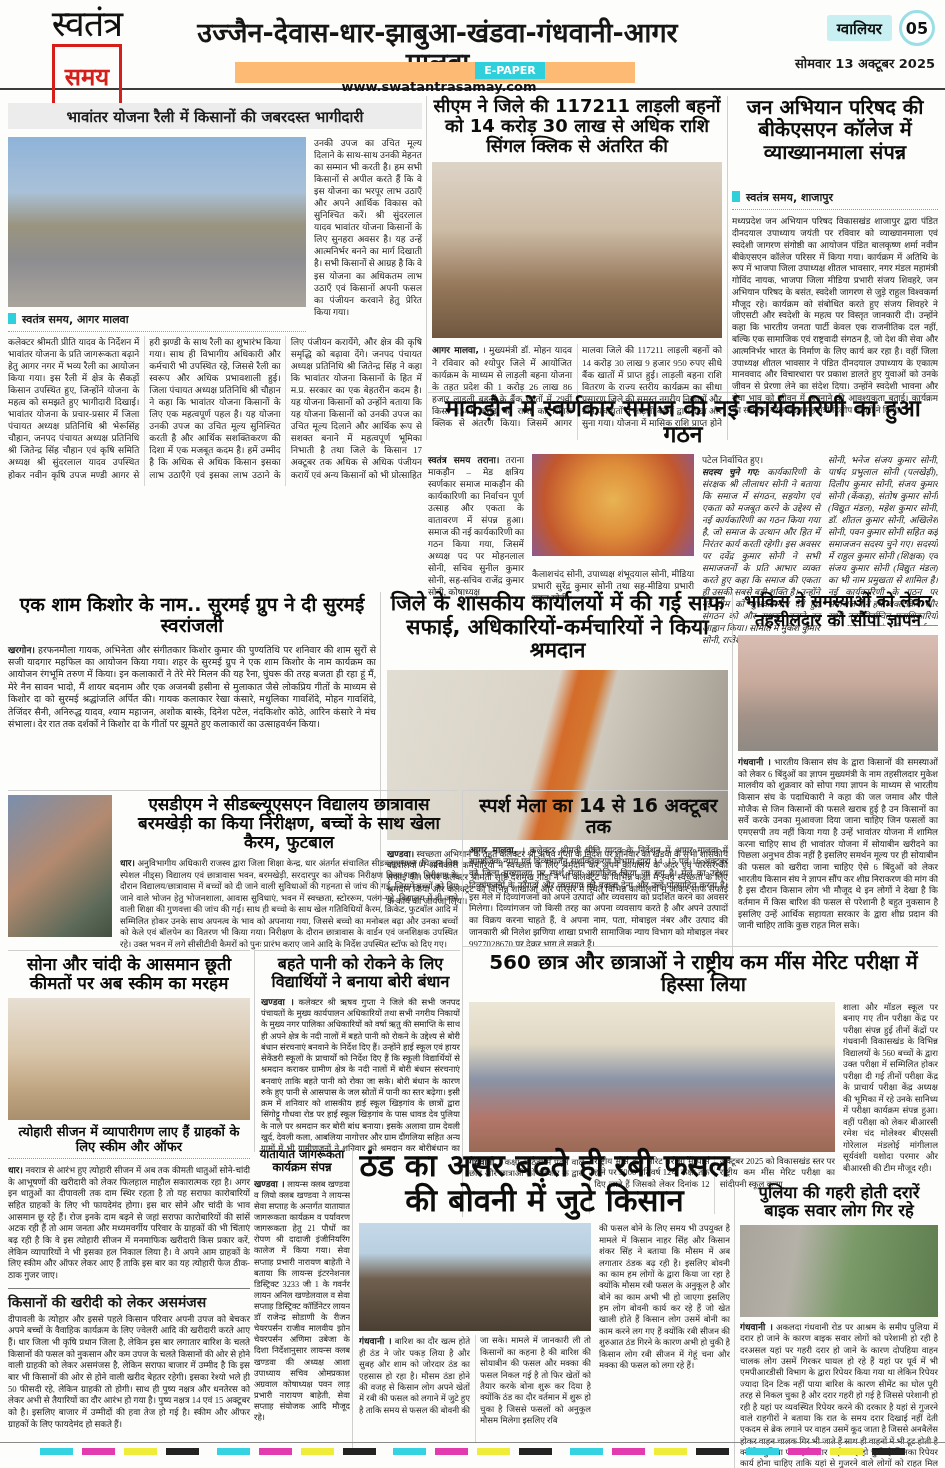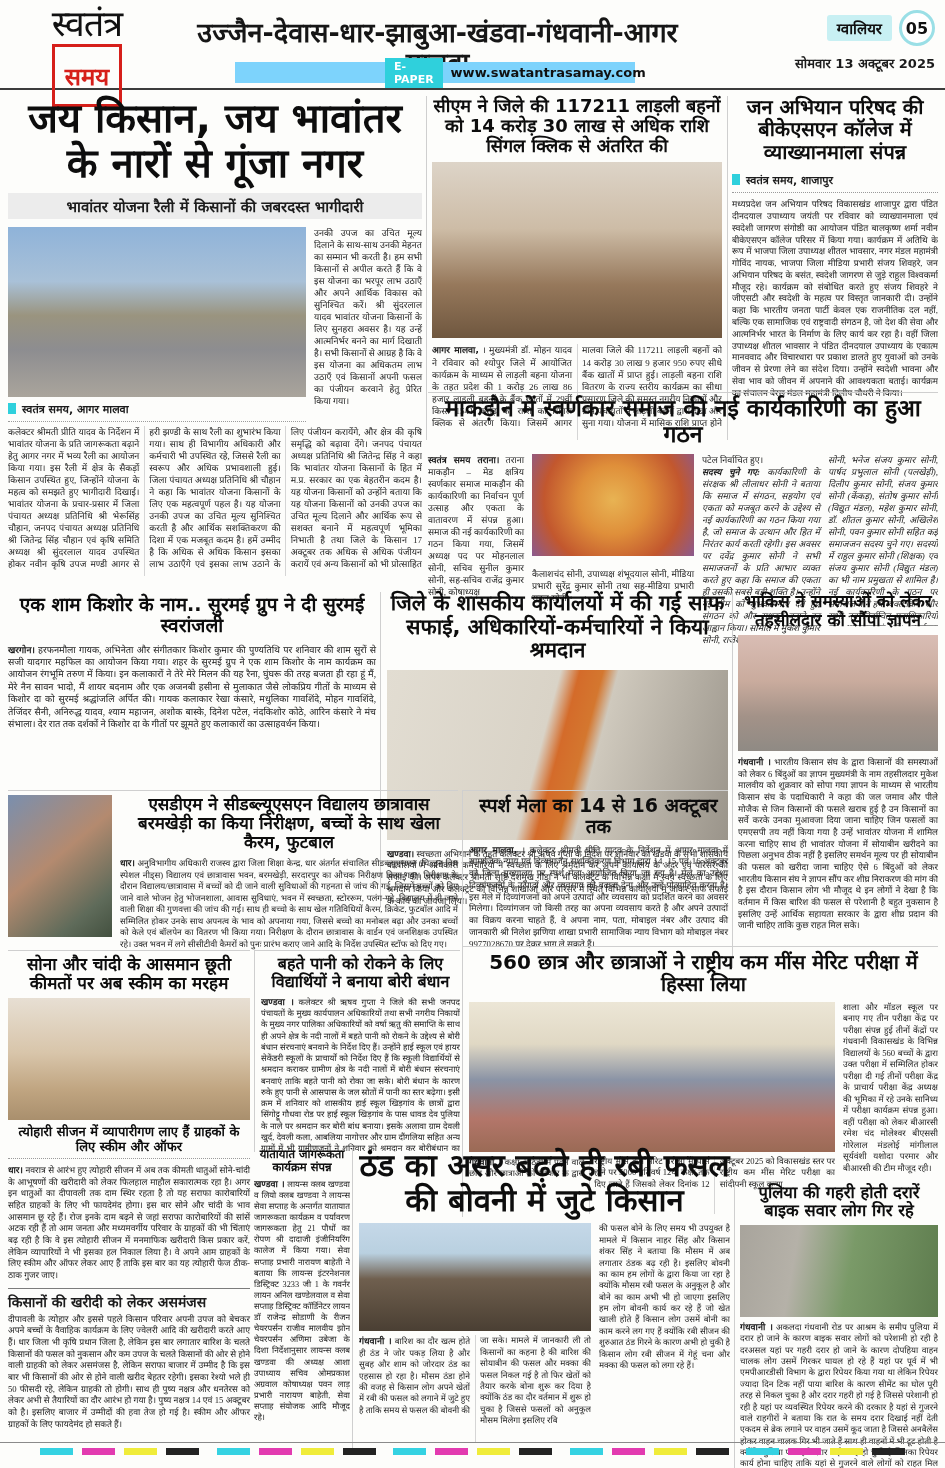--- a/index.html
+++ b/index.html
@@ -5,21 +5,21 @@
   html,body{margin:0;padding:0;background:#9a9a9a;}
   .page{position:relative;width:945px;height:1468px;margin:0 auto;background:#fdfdfb;
         font-family:"Liberation Serif","DejaVu Serif",serif;color:#1c1c1c;overflow:hidden;}
   .abs{position:absolute;box-sizing:border-box;}
   
   .mast{border-bottom:2px solid #3c3c3c;}
   .logo1{font-family:"DejaVu Sans",sans-serif;font-weight:normal;font-size:36px;line-height:1.0;color:#111;letter-spacing:-1px;}
   .logo2{font-family:"DejaVu Sans",sans-serif;font-weight:bold;font-size:24px;color:#d61f1a;border:3px solid #d61f1a;
          padding:12px 10px;display:inline-block;margin-top:2px;}
   .regions{font-family:"DejaVu Sans",sans-serif;font-weight:bold;font-size:27px;color:#161616;text-align:center;line-height:1.1;}
-  .epbar{background:#7dd3fc;height:21px;display:flex;align-items:center;font-family:"DejaVu Sans",sans-serif;}
+  .epbar{background:#fdba74;height:21px;display:flex;align-items:center;font-family:"DejaVu Sans",sans-serif;flex-direction:column;}
   .epbadge{background:#2fd0dc;color:#fff;font-weight:bold;font-size:11px;padding:2px 9px;margin-left:150px;}
   .ephost{font-weight:bold;font-size:13px;color:#111;margin-left:8px;}
   .edrow{display:flex;align-items:center;justify-content:flex-end;gap:7px;}
   .edpill{background:#c8f0f3;color:#111;font-family:"DejaVu Sans",sans-serif;font-weight:bold;font-size:15px;padding:3px 10px;border-radius:3px;}
   .edno{width:30px;height:30px;border-radius:50%;border:3px solid #9adfe6;background:#fff;color:#111;
         font-family:"DejaVu Sans",sans-serif;font-weight:bold;font-size:16px;display:flex;align-items:center;justify-content:center;}
   .eddate{font-family:"DejaVu Sans",sans-serif;font-weight:bold;font-size:13px;text-align:right;margin-top:8px;}
   
   .hl{font-family:"DejaVu Sans",sans-serif;font-weight:bold;color:#0d0d0d;text-align:center;line-height:1.12;margin:0;}
   .sub{background:#ececec;font-family:"DejaVu Sans",sans-serif;font-weight:bold;font-size:15px;text-align:center;padding:3px 2px;}
@@ -60,21 +60,20 @@
     <div class="abs" style="right:10px;top:10px;width:210px;">
       <div class="edrow">
         <span class="edpill">ग्वालियर</span>
         <span class="edno">05</span>
       </div>
       <div class="eddate">सोमवार 13 अक्टूबर 2025</div>
     </div>
   </div>
 
   <div class="abs" style="left:8px;top:96px;width:414px;">
-    <h1 class="hl" style="font-size:40px;">जय किसान, जय भावांतर के नारों से गूंजा नगर</h1>
     <div class="sub" style="margin-top:7px;">भावांतर योजना रैली में किसानों की जबरदस्त भागीदारी</div>
     <div style="display:flex;gap:8px;margin-top:8px;">
       <div style="flex:0 0 298px;">
         <div class="photo" style="height:170px;background:linear-gradient(180deg,#8fb3d9 0%,#a9c1d8 32%,#9a947f 52%,#8d8d90 72%,#aaa59c 100%);"></div>
         <div class="byline">
           <span class="bysq"></span>
           <span>स्वतंत्र समय, आगर मालवा</span>
         </div>
       </div>
       <div class="bt" style="flex:1;">उनकी उपज का उचित मूल्य दिलाने के साथ-साथ उनकी मेहनत का सम्मान भी करती है। हम सभी किसानों से अपील करते हैं कि वे इस योजना का भरपूर लाभ उठाएँ और अपने आर्थिक विकास को सुनिश्चित करें। श्री सुंदरलाल यादव भावांतर योजना किसानों के लिए सुनहरा अवसर है। यह उन्हें आत्मनिर्भर बनने का मार्ग दिखाती है। सभी किसानों से आग्रह है कि वे इस योजना का अधिकतम लाभ उठाएँ एवं किसानों अपनी फसल का पंजीयन करवाने हेतु प्रेरित किया गया।</div>
@@ -83,21 +82,21 @@
   </div>
 
   <div class="abs vl vr" style="left:426px;top:96px;width:302px;padding:0 5px;">
     <h2 class="hl" style="font-size:18px;">सीएम ने जिले की 117211 लाड़ली बहनों को 14 करोड़ 30 लाख से अधिक राशि सिंगल क्लिक से अंतरित की</h2>
     <div class="photo" style="height:176px;margin-top:6px;background:linear-gradient(180deg,#ddd4c8 0%,#cdbca6 38%,#96785b 70%,#6f573f 100%);"></div>
     <p class="bt c2" style="margin:6px 0 0;height:96px;overflow:hidden;"><b class="dl">आगर मालवा,</b> <span>। मुख्यमंत्री डॉ. मोहन यादव ने रविवार को श्योपुर जिले में आयोजित कार्यक्रम के माध्यम से लाड़ली बहना योजना के तहत प्रदेश की 1 करोड़ 26 लाख 86 हजार लाड़ली बहनों के बैंक खातों में 29वीं किस्त 1541 करोड़ की राशि का सिंगल क्लिक से अंतरण किया। जिसमें आगर मालवा जिले की 117211 लाड़ली बहनों को 14 करोड़ 30 लाख 9 हजार 950 रुपए सीधे बैंक खातों में प्राप्त हुई। लाड़ली बहना राशि वितरण के राज्य स्तरीय कार्यक्रम का सीधा प्रसारण जिले की समस्त नगरीय निकायों और ग्राम पंचायतों में लाड़ली बहनों द्वारा देखा और सुना गया। योजना में मासिक राशि प्राप्त होने पर बहनों ने मुख्यमंत्री डॉ.यादव का आभार माना।</span></p>
   </div>
 
   <div class="abs" style="left:732px;top:96px;width:206px;">
     <h2 class="hl" style="font-size:20px;">जन अभियान परिषद की बीकेएसएन कॉलेज में व्याख्यानमाला संपन्न</h2>
-    <div class="byline" style="margin-top:5px;">
+    <div class="byline" style="margin-top:22px;">
       <span class="bysq"></span>
       <span>स्वतंत्र समय, शाजापुर</span>
     </div>
     <p class="bt" style="margin:6px 0 0;height:200px;overflow:hidden;font-size:8.8px;">मध्यप्रदेश जन अभियान परिषद विकासखंड शाजापुर द्वारा पंडित दीनदयाल उपाध्याय जयंती पर रविवार को व्याख्यानमाला एवं स्वदेशी जागरण संगोष्ठी का आयोजन पंडित बालकृष्ण शर्मा नवीन बीकेएसएन कॉलेज परिसर में किया गया। कार्यक्रम में अतिथि के रूप में भाजपा जिला उपाध्यक्ष शीतल भावसार, नगर मंडल महामंत्री गोविंद नायक, भाजपा जिला मीडिया प्रभारी संजय शिवहरे, जन अभियान परिषद के बसंत, स्वदेशी जागरण से जुड़े राहुल विश्वकर्मा मौजूद रहे। कार्यक्रम को संबोधित करते हुए संजय शिवहरे ने जीएसटी और स्वदेशी के महत्व पर विस्तृत जानकारी दी। उन्होंने कहा कि भारतीय जनता पार्टी केवल एक राजनीतिक दल नहीं, बल्कि एक सामाजिक एवं राष्ट्रवादी संगठन है, जो देश की सेवा और आत्मनिर्भर भारत के निर्माण के लिए कार्य कर रहा है। वहीं जिला उपाध्यक्ष शीतल भावसार ने पंडित दीनदयाल उपाध्याय के एकात्म मानववाद और विचारधारा पर प्रकाश डालते हुए युवाओं को उनके जीवन से प्रेरणा लेने का संदेश दिया। उन्होंने स्वदेशी भावना और सेवा भाव को जीवन में अपनाने की आवश्यकता बताई। कार्यक्रम का संचालन बेरछ मंडल महामंत्री दिलीप चौधरी ने किया।</p>
   </div>
 
   <div class="abs" style="left:428px;top:392px;width:510px;border-top:1px solid #cfcfcf;padding-top:3px;">
     <h2 class="hl" style="font-size:23px;">माकड़ौन में स्वर्णकार समाज की नई कार्यकारिणी का हुआ गठन</h2>
     <div style="display:flex;gap:8px;margin-top:6px;">
       <div style="flex:0 0 96px;">

